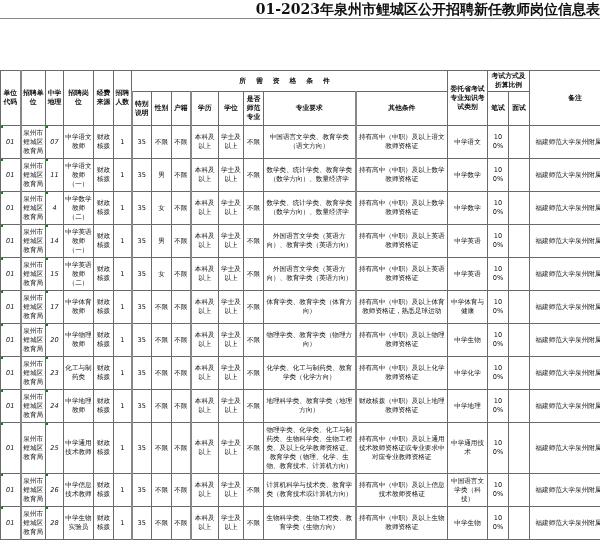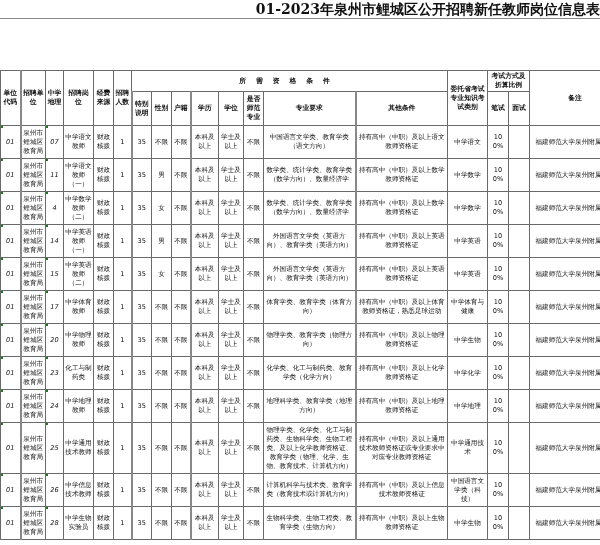--- a/index.html
+++ b/index.html
@@ -242,21 +242,21 @@
       <td>中学地理教师</td>
       <td>财政核拨</td>
       <td>1</td>
       <td class="thick-l">35</td>
       <td>不限</td>
       <td>不限</td>
       <td class="thick-l">本科及以上</td>
       <td>学士及以上</td>
       <td>不限</td>
       <td>地理科学类、教育学类（地理方向）</td>
-      <td class="thick-l">持有高中（中职）及以上地理教师资格证</td>
+      <td class="thick-l">财政核拨（中职）及以上地理教师资格证</td>
       <td>中学地理</td>
       <td>100%</td>
       <td></td>
       <td>福建师范大学泉州附属中学</td>
     </tr>
     <tr class="row tall">
       <td class="mark">01</td>
       <td class="thick-l">泉州市鲤城区教育局</td>
       <td class="mark">25</td>
       <td>中学通用技术教师</td>

